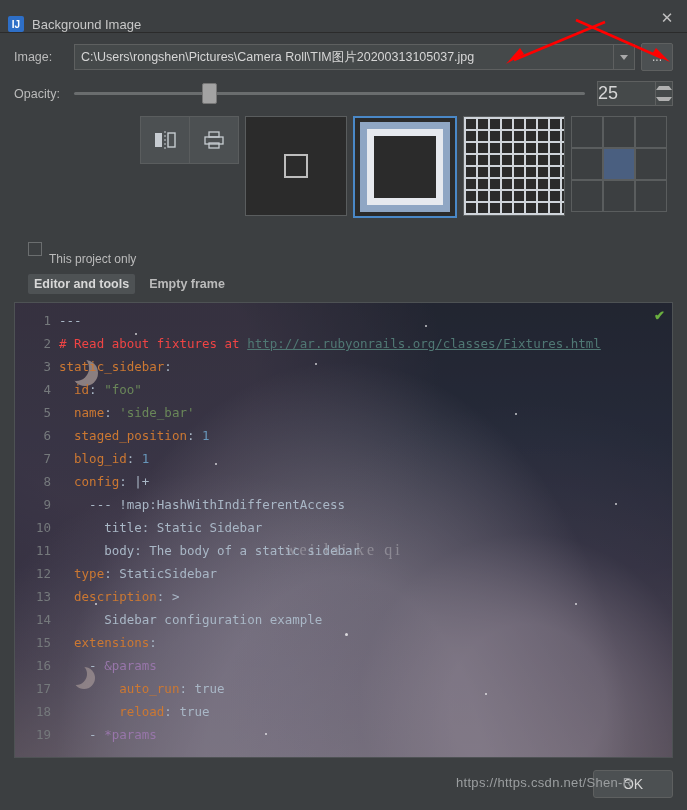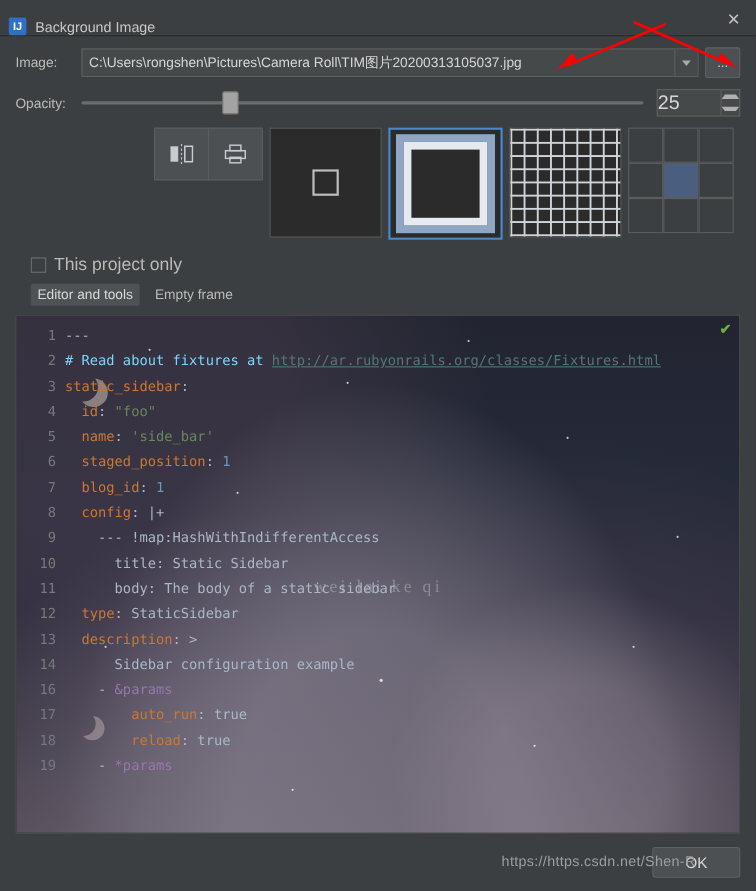--- a/index.html
+++ b/index.html
@@ -141,22 +141,22 @@
     display:grid;grid-template-columns:repeat(3,32px);grid-template-rows:repeat(3,32px);
     margin-left:6px;
   }
   .grid3 div{border:1px solid #5a5d5e;background:#3c3f41;}
   .grid3 div.on{background:#4a5f80;}
   
   .checkrow{display:flex;align-items:center;margin:14px 0 0 14px;}
   .cbox{
     width:12px;height:12px;border:1px solid #6b6e6f;background:#3c3f41;margin-right:7px;
   }
-  .checkrow span{font-size:16px;color:#bbbbbb;}
-  .tabs{display:flex;align-items:center;margin:8px 0 0 14px;}
+  .checkrow span{font-size:12px;color:#bbbbbb;margin-top:20px;}
+  .tabs{display:flex;align-items:center;margin:8px 0 0 14px;font-weight:bold;}
   .tab{
     font-size:12.5px;padding:3px 6px;color:#bbbbbb;cursor:pointer;
   }
   .tab.active{background:#4e5254;border-radius:2px;color:#d8d8d8;}
   .tab.plain{margin-left:8px;}
   
   .preview{
     margin:8px 14px 0 14px;
     flex:1;position:relative;overflow:hidden;
     border:1px solid #4e5254;
@@ -192,21 +192,21 @@
     font-size:12.5px;line-height:23px;
   }
   .cline{display:flex;white-space:pre;}
   .gutter{
     width:36px;flex:0 0 36px;text-align:right;padding-right:8px;
     color:#75797c;
   }
   .ctext{color:#a9b7c6;}
   .c-key{color:#cc7832;}
   .c-str{color:#6a8759;}
-  .c-com{color:#7dd3fc;}
+  .c-com{color:#ef4444;}
   .c-url{color:#507874;text-decoration:underline;}
   .c-num{color:#6897bb;}
   .c-anch{color:#9876aa;}
   .c-plain{color:#a9b7c6;}
   .check-mark{
     position:absolute;right:7px;top:5px;color:#6aaf3f;font-size:13px;font-weight:bold;
   }
   
   .footer{
     height:52px;flex:0 0 52px;display:flex;align-items:center;justify-content:flex-end;
@@ -350,20 +350,21 @@
         <div class="cline"><div class="gutter">5</div><div class="ctext"><span class="c-key">  name</span><span class="c-plain">: </span><span class="c-str">'side_bar'</span></div></div>
         <div class="cline"><div class="gutter">6</div><div class="ctext"><span class="c-key">  staged_position</span><span class="c-plain">: </span><span class="c-num">1</span></div></div>
         <div class="cline"><div class="gutter">7</div><div class="ctext"><span class="c-key">  blog_id</span><span class="c-plain">: </span><span class="c-num">1</span></div></div>
         <div class="cline"><div class="gutter">8</div><div class="ctext"><span class="c-key">  config</span><span class="c-plain">: </span><span class="c-plain">|+</span></div></div>
         <div class="cline"><div class="gutter">9</div><div class="ctext"><span class="c-plain">    --- !map:HashWithIndifferentAccess</span></div></div>
         <div class="cline"><div class="gutter">10</div><div class="ctext"><span class="c-plain">      title: Static Sidebar</span></div></div>
         <div class="cline"><div class="gutter">11</div><div class="ctext"><span class="c-plain">      body: The body of a static sidebar</span></div></div>
         <div class="cline"><div class="gutter">12</div><div class="ctext"><span class="c-key">  type</span><span class="c-plain">: StaticSidebar</span></div></div>
         <div class="cline"><div class="gutter">13</div><div class="ctext"><span class="c-key">  description</span><span class="c-plain">: </span><span class="c-plain">&gt;</span></div></div>
         <div class="cline"><div class="gutter">14</div><div class="ctext"><span class="c-plain">      Sidebar configuration example</span></div></div>
+        <div class="cline"><div class="gutter">15</div><div class="ctext"><span class="c-key">  extensions</span><span class="c-plain">:</span></div></div>
         <div class="cline"><div class="gutter">16</div><div class="ctext"><span class="c-plain">    - </span><span class="c-anch">&amp;params</span></div></div>
         <div class="cline"><div class="gutter">17</div><div class="ctext"><span class="c-key">        auto_run</span><span class="c-plain">: true</span></div></div>
         <div class="cline"><div class="gutter">18</div><div class="ctext"><span class="c-key">        reload</span><span class="c-plain">: true</span></div></div>
         <div class="cline"><div class="gutter">19</div><div class="ctext"><span class="c-plain">    - </span><span class="c-anch">*params</span></div></div>
       </div>
     <div class="check-mark">✔</div>
   </div>
 
   <div class="footer">
     <div class="footer-watermark">https://https.csdn.net/Shen-R</div>

